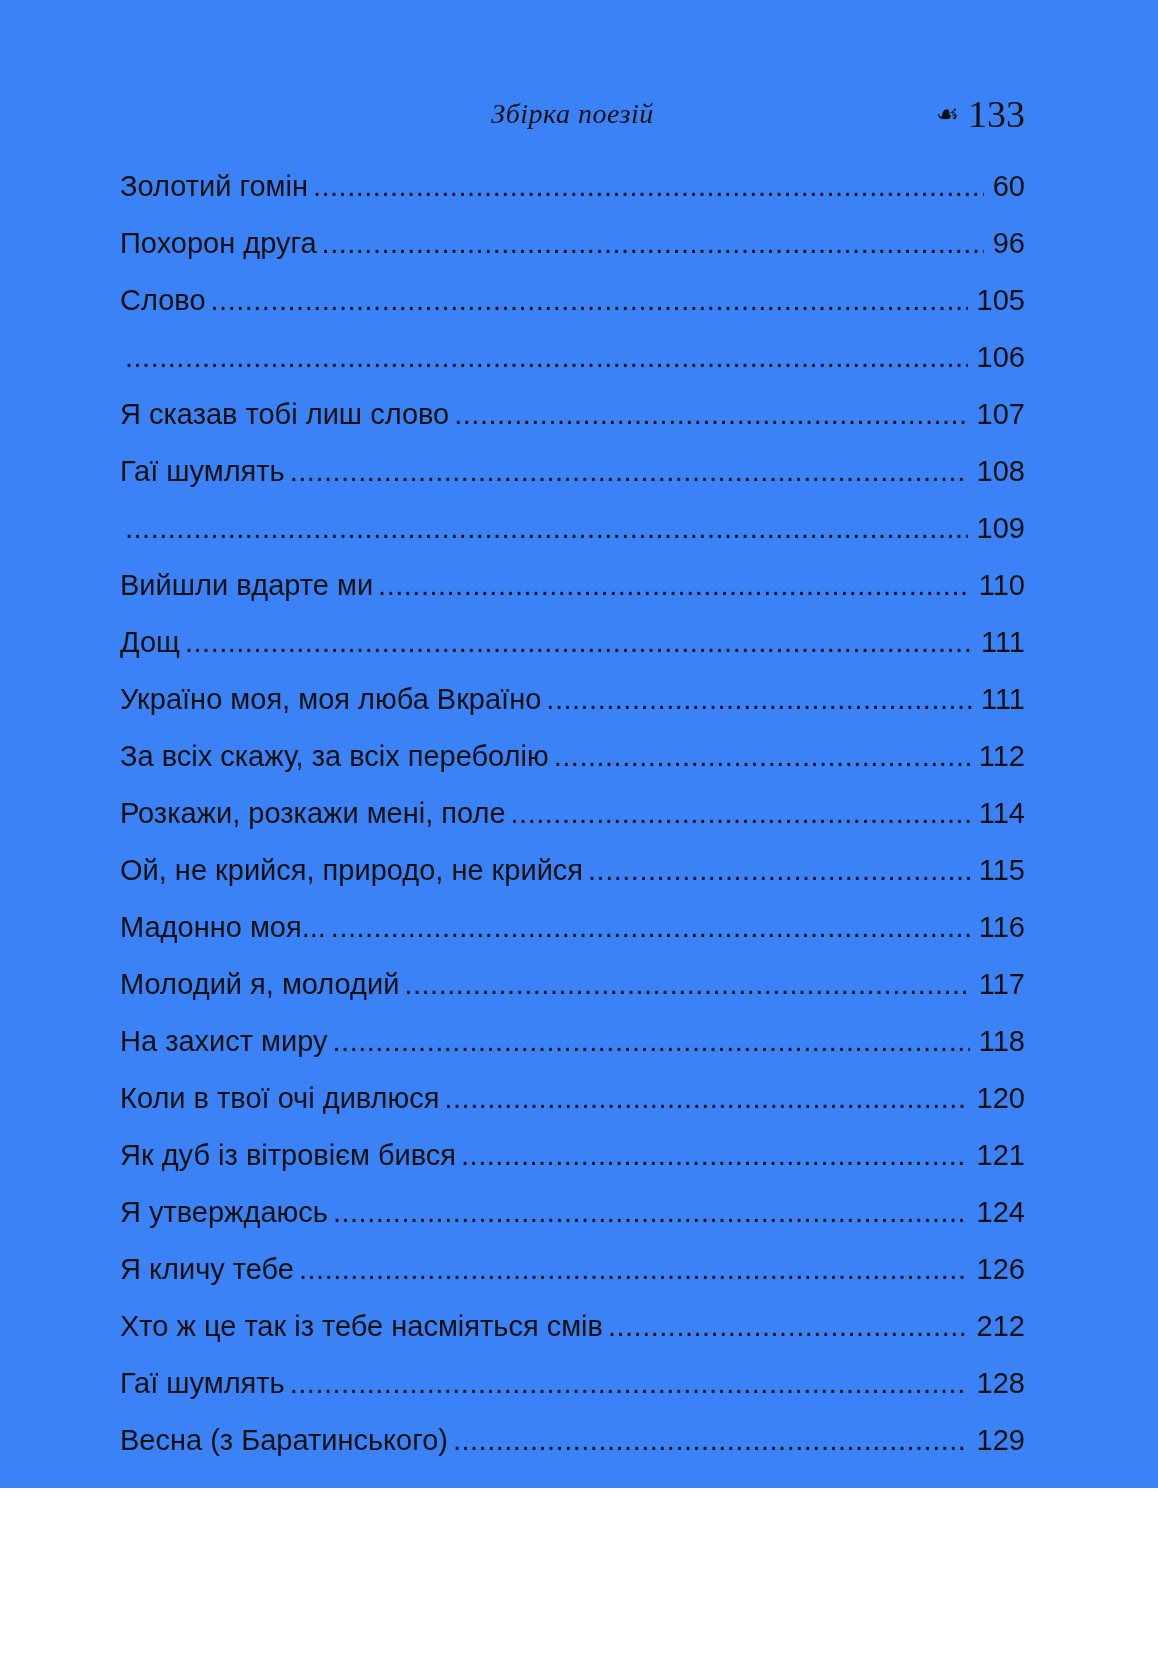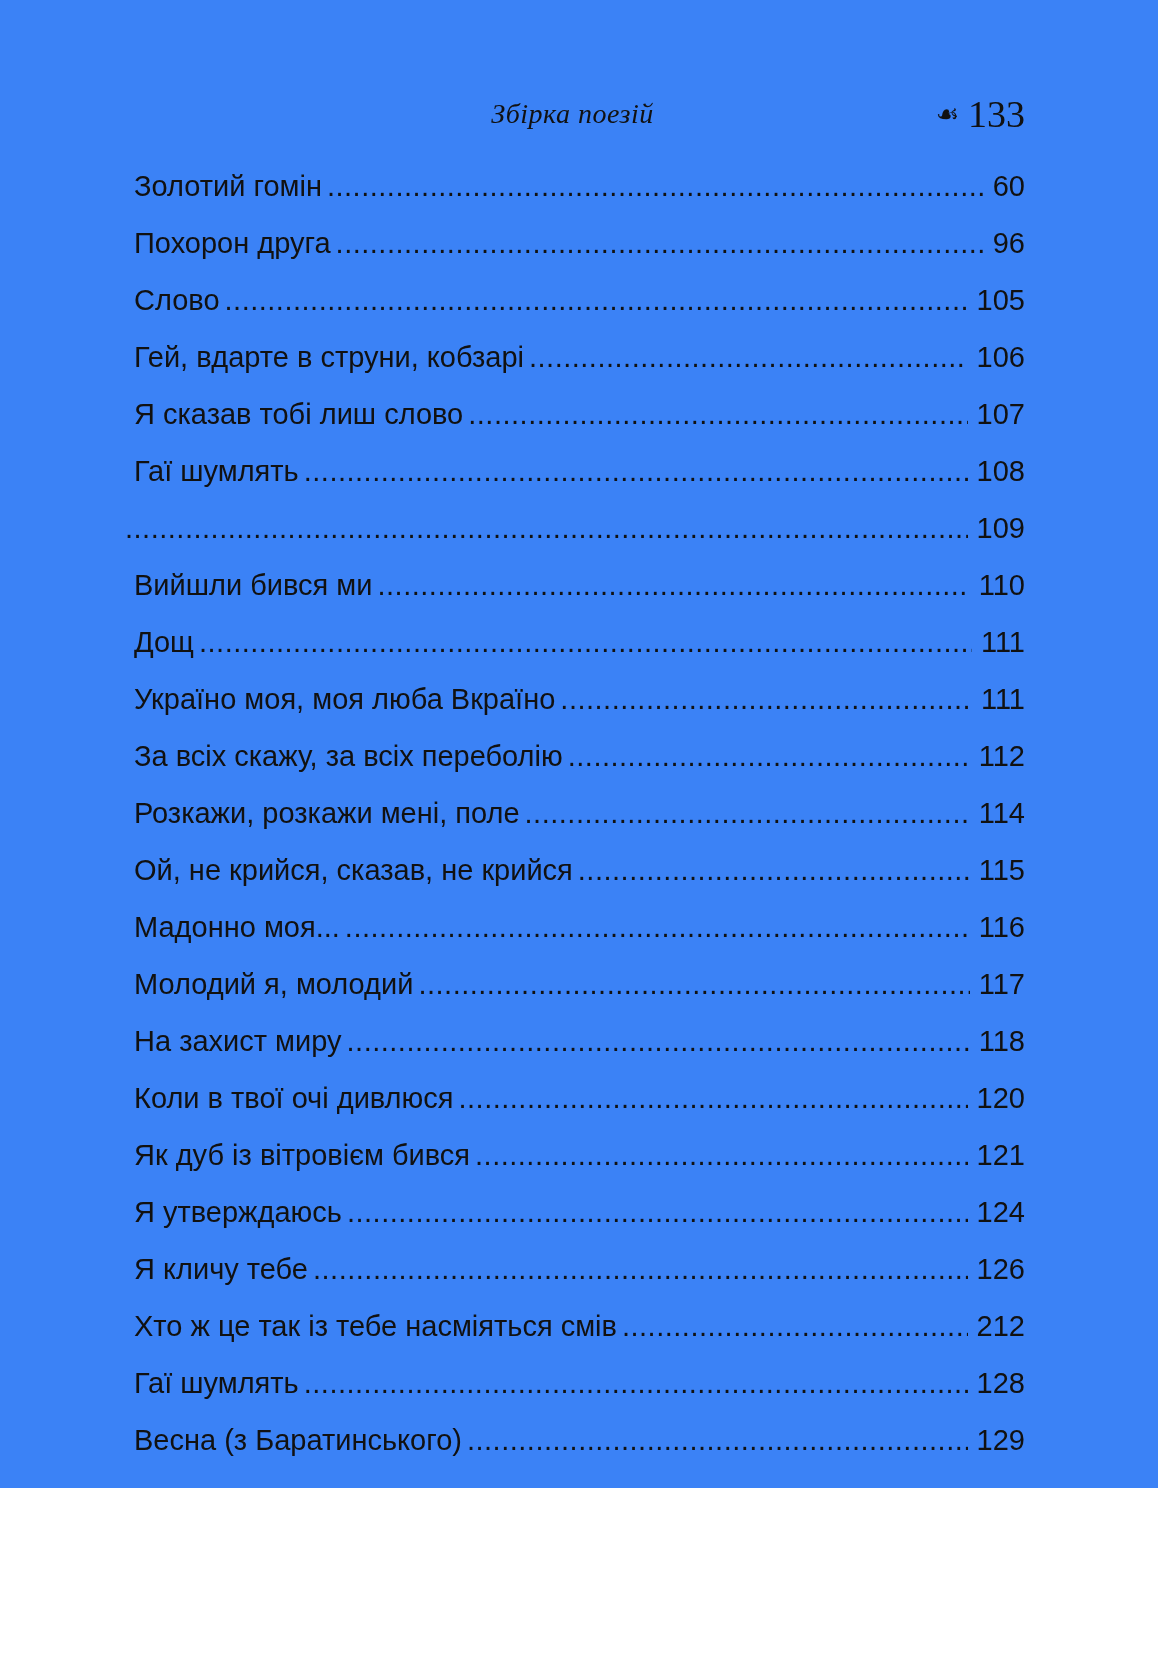--- a/index.html
+++ b/index.html
@@ -66,21 +66,20 @@
     display: flex;
     align-items: baseline;
     height: 57px;
     line-height: 57px;
     font-family: "Liberation Sans", sans-serif;
     font-size: 29px;
   }
   .toc-title {
     white-space: nowrap;
     flex: 0 0 auto;
-    margin-left: 14px;
   }
   .toc-leader {
     flex: 1 1 auto;
     overflow: hidden;
     white-space: nowrap;
     margin-left: 5px;
     margin-right: 9px;
     letter-spacing: 0.5px;
   }
   .toc-leader::after {
@@ -118,21 +117,20 @@
       <span class="toc-page">96</span>
     </div>
 
     <div class="toc-row">
       <span class="toc-title">Слово</span>
       <span class="toc-leader"></span>
       <span class="toc-page">105</span>
     </div>
 
     <div class="toc-row">
-      <span class="toc-title">Гей, вдарте в струни, кобзарі</span>
       <span class="toc-leader"></span>
       <span class="toc-page">106</span>
     </div>
 
     <div class="toc-row">
       <span class="toc-title">Я сказав тобі лиш слово</span>
       <span class="toc-leader"></span>
       <span class="toc-page">107</span>
     </div>
 
@@ -141,21 +139,21 @@
       <span class="toc-leader"></span>
       <span class="toc-page">108</span>
     </div>
 
     <div class="toc-row">
       <span class="toc-leader"></span>
       <span class="toc-page">109</span>
     </div>
 
     <div class="toc-row">
-      <span class="toc-title">Вийшли бився ми</span>
+      <span class="toc-title">Вийшли вдарте ми</span>
       <span class="toc-leader"></span>
       <span class="toc-page">110</span>
     </div>
 
     <div class="toc-row">
       <span class="toc-title">Дощ</span>
       <span class="toc-leader"></span>
       <span class="toc-page">111</span>
     </div>
 
@@ -171,21 +169,21 @@
       <span class="toc-page">112</span>
     </div>
 
     <div class="toc-row">
       <span class="toc-title">Розкажи, розкажи мені, поле</span>
       <span class="toc-leader"></span>
       <span class="toc-page">114</span>
     </div>
 
     <div class="toc-row">
-      <span class="toc-title">Ой, не крийся, сказав, не крийся</span>
+      <span class="toc-title">Ой, не крийся, природо, не крийся</span>
       <span class="toc-leader"></span>
       <span class="toc-page">115</span>
     </div>
 
     <div class="toc-row">
       <span class="toc-title">Мадонно моя...</span>
       <span class="toc-leader"></span>
       <span class="toc-page">116</span>
     </div>
 

